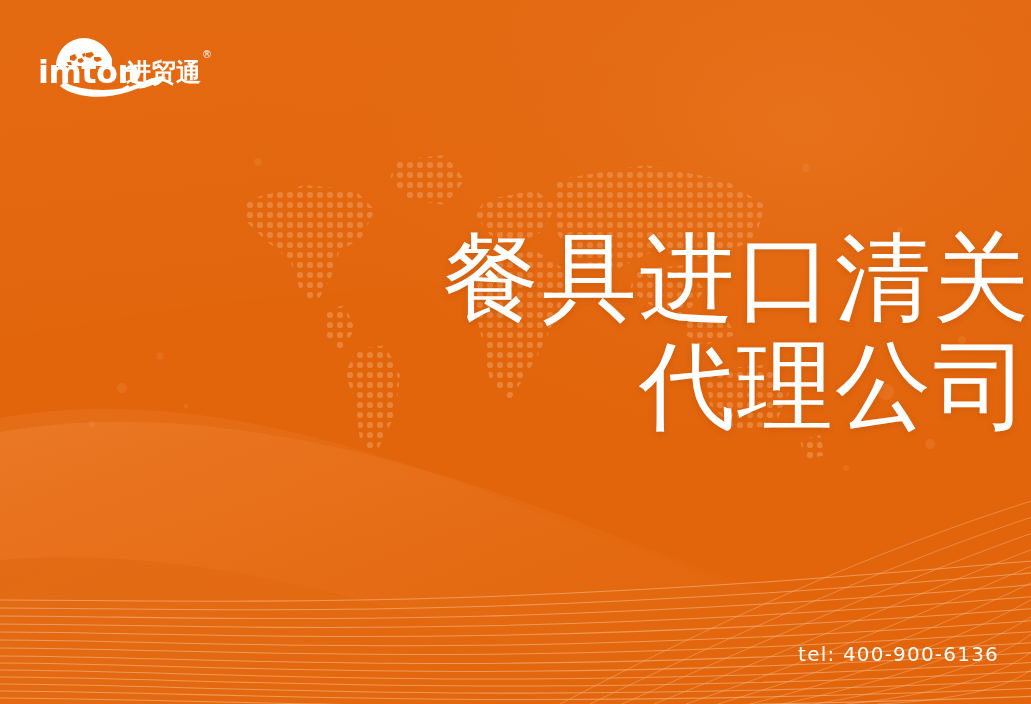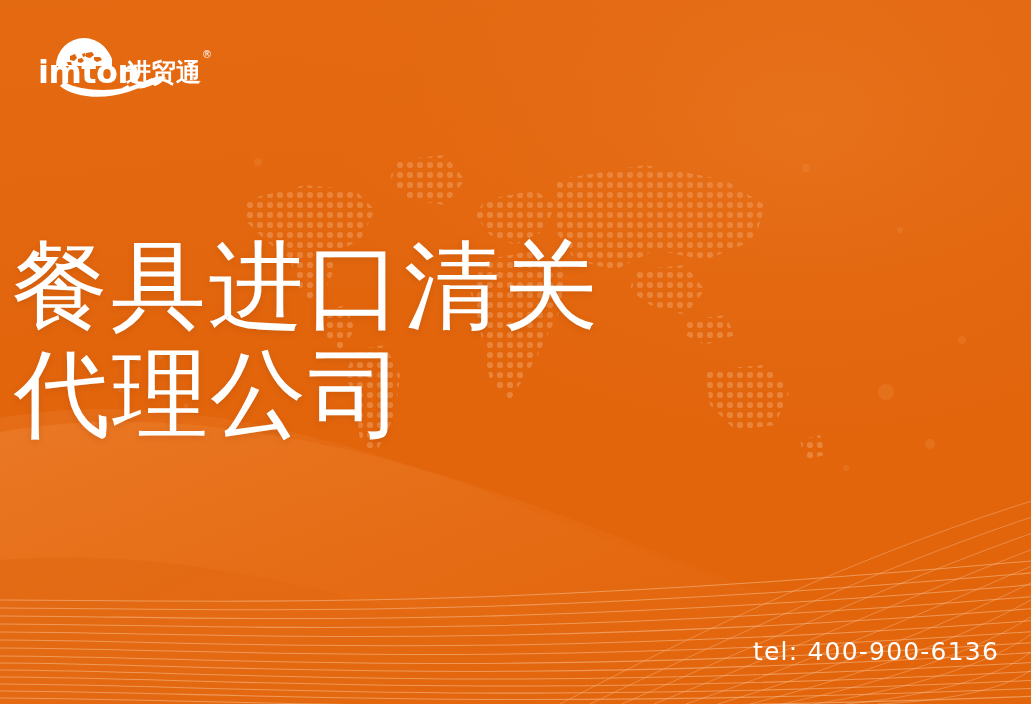--- a/index.html
+++ b/index.html
@@ -46,43 +46,43 @@
     width: 178px;
     height: 72px;
   }
 
   
   #headline {
     position: absolute;
     left: 0;
     top: 232px;
     width: 1031px;
-    text-align: left;
+    text-align: right;
     color: #ffffff;
     line-height: 1.12;
     letter-spacing: 2px;
     font-size: 96px;
     font-weight: 400;
-    font-family: Liberation Sans, sans-serif;
+    font-family: Liberation Mono, monospace;
     text-shadow: 0 2px 6px rgba(120, 48, 0, 0.18);
   }
   #headline .hl-line {
     display: block;
     white-space: nowrap;
   }
   #headline .hl-line-1 { padding-left: 12px; }
   #headline .hl-line-2 { padding-left: 14px; }
 
   
   #phone {
     position: absolute;
     right: 32px;
     bottom: 38px;
     color: #ffffff;
-    font-size: 25px;
+    font-size: 20px;
     letter-spacing: 1.2px;
     font-family: "DejaVu Sans", "Liberation Sans", sans-serif;
     white-space: nowrap;
     text-align: right;
   }
 </style>
 </head>
 <body>
 
 <div id="banner">

